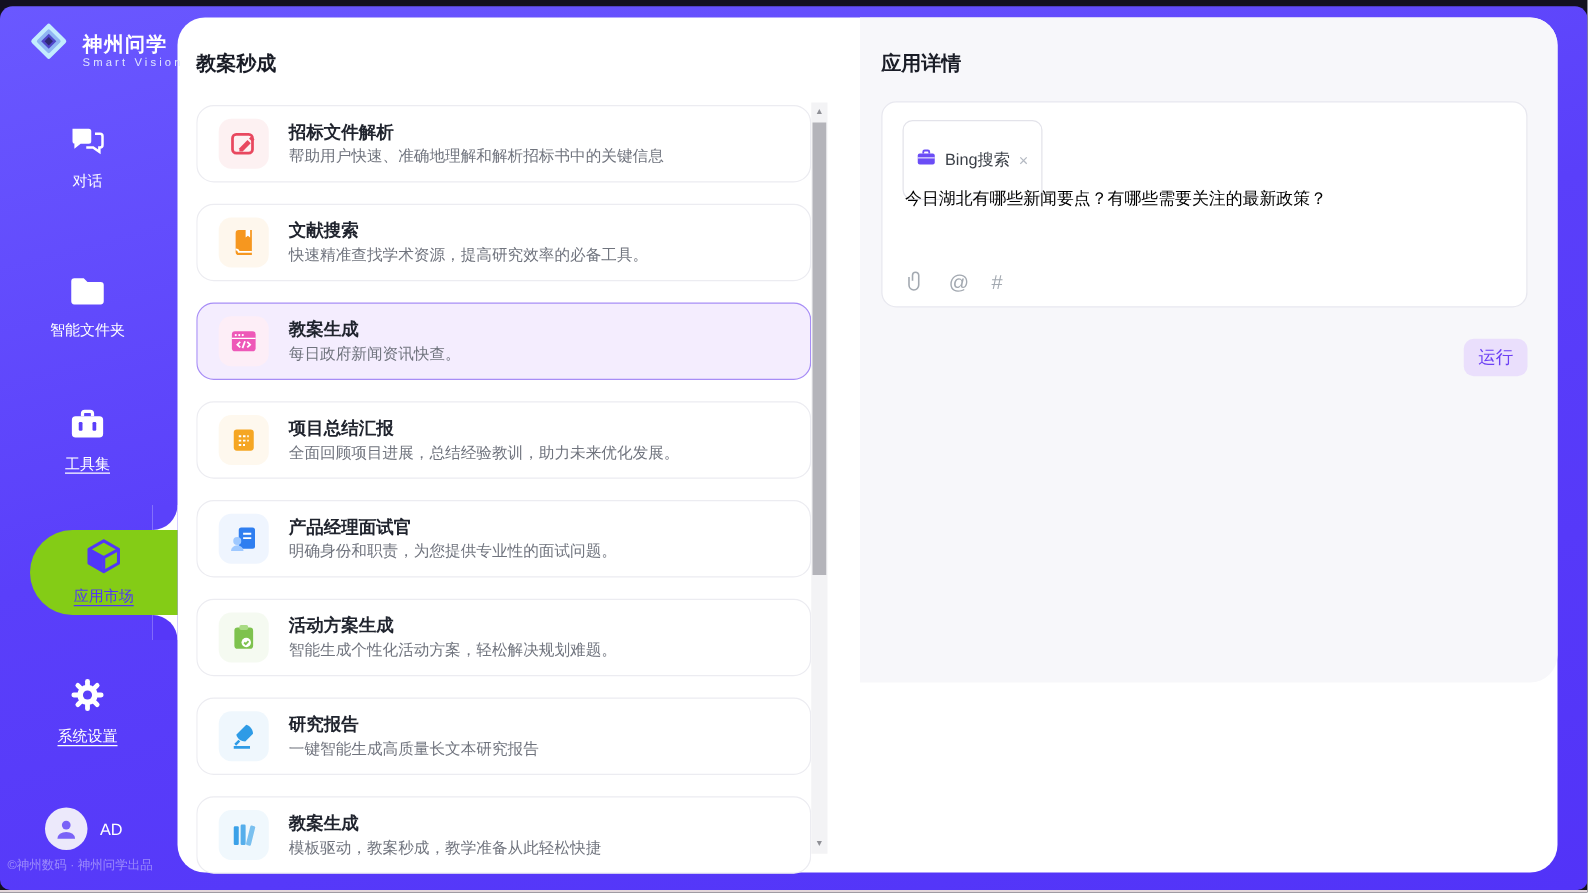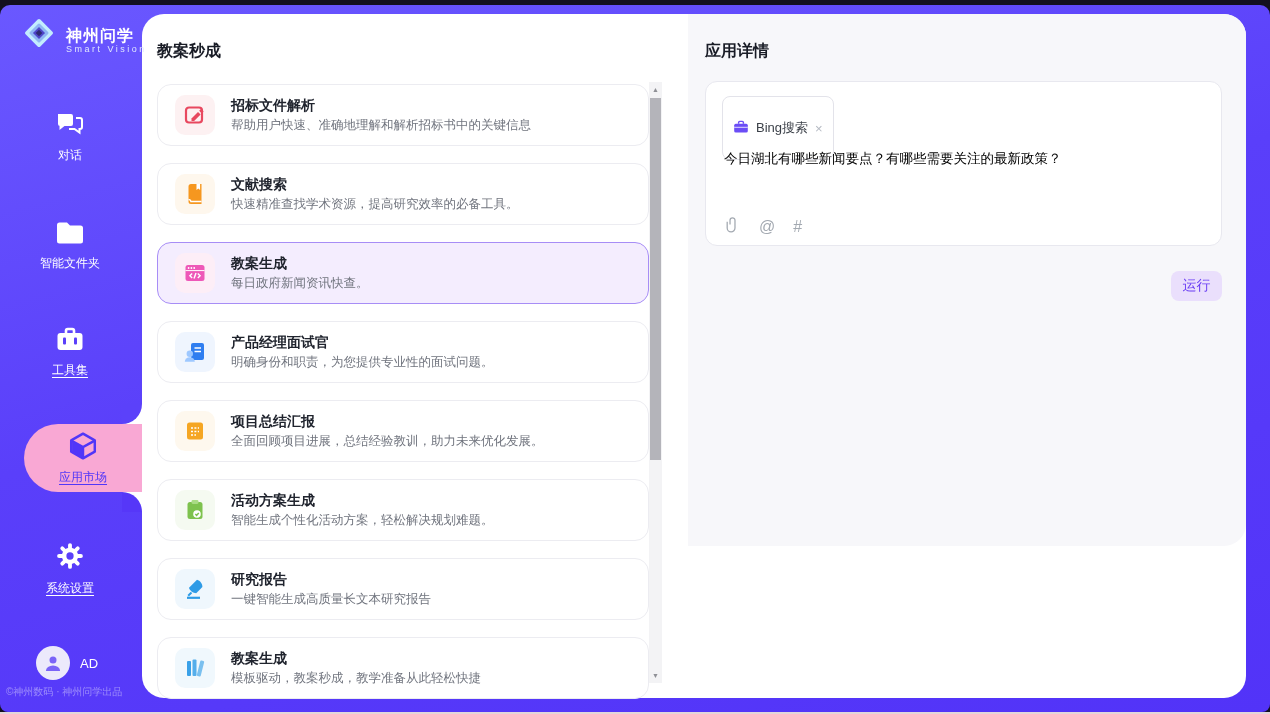--- a/index.html
+++ b/index.html
@@ -10,21 +10,21 @@
          border-radius:10px 10px 8px 8px;}
   .bottom-light{position:absolute;left:0;top:712px;width:100%;height:2px;background:#e3d6da;z-index:5;}
 
   
   .logo{position:absolute;left:20px;top:14px;display:flex;align-items:flex-end;gap:8px;z-index:4;}
   .logo-txt .t1{color:#fff;font-size:16px;font-weight:bold;letter-spacing:1px;line-height:1.1;}
   .logo-txt .t2{color:#dfe6ff;font-size:9px;letter-spacing:2.5px;line-height:1.3;}
   .nav-item{position:absolute;left:0;width:140px;display:flex;flex-direction:column;align-items:center;z-index:4;cursor:pointer;}
   .nav-item .nlabel{margin-top:5px;font-size:12px;color:#fff;}
   .nav-item .nlabel.u{text-decoration:underline;text-underline-offset:3px;}
-  .bubble{position:absolute;left:24px;top:424px;width:118px;height:68px;background:#f9a8d4;
+  .bubble{position:absolute;left:24px;top:424px;width:118px;height:68px;background:#84cc16;
           border-radius:34px 0 0 34px;z-index:3;display:flex;flex-direction:column;align-items:center;justify-content:center;cursor:pointer;}
   .bubble .nlabel{margin-top:4px;font-size:12px;color:#5136f8;text-decoration:underline;text-underline-offset:3px;}
   .corner{position:absolute;left:122px;width:20px;height:20px;background:#fff;z-index:2;}
   .corner-top{top:404px;}
   .corner-top::after{content:'';position:absolute;inset:0;background:#5b41fa;border-bottom-right-radius:20px;}
   .corner-bottom{top:492px;}
   .corner-bottom::after{content:'';position:absolute;inset:0;background:#5637f8;border-top-right-radius:20px;}
   .avatar-row{position:absolute;left:36px;top:646px;display:flex;align-items:center;gap:10px;z-index:4;}
   .avatar{width:34px;height:34px;border-radius:50%;background:#ece9fb;display:flex;align-items:center;justify-content:center;}
   .avatar-name{color:#fff;font-size:13px;}
@@ -80,21 +80,21 @@
           <rect x="17.5" y="17.5" width="5" height="5" fill="#2e2a72"></rect>
         </g>
       </svg>
     </span>
     <span class="logo-txt">
       <div class="t1">神州问学</div>
       <div class="t2">Smart Vision</div>
     </span>
   </div>
 
-  <div class="nav-item" style="top:110px">
+  <div class="nav-item" style="top:99px">
     <span>
       <svg width="30" height="28" viewBox="0 0 30 28">
         <path d="M3 4 h13 a2 2 0 0 1 2 2 v8 a2 2 0 0 1 -2 2 H9.5 L4.5 20 v-4 H5 a2 2 0 0 1 -2 -2 z" fill="#fff"></path>
         <path d="M21 8 h4 a2 2 0 0 1 2 2 v7 a2 2 0 0 1 -2 2 h-0.5 v3.5 L19.5 19 H14" stroke="#fff" stroke-width="2" fill="none"></path>
       </svg>
     </span>
     <span class="nlabel">对话</span>
   </div>
 
   <div class="nav-item" style="top:220px">
@@ -206,47 +206,47 @@
             <line x1="13" y1="12" x2="11" y2="17.5" stroke="#fff" stroke-width="1.4"></line>
           </svg>
         </span>
         <span class="app-meta">
           <div class="app-name">教案生成</div>
           <div class="app-desc">每日政府新闻资讯快查。</div>
         </span>
       </div>
 
       <div class="app-card">
+        <span class="app-ico" style="background:#f5a62314">
+          <svg width="24" height="24" viewBox="0 0 24 24">
+            <rect x="4" y="3.5" width="16" height="17" rx="2.5" fill="#f5a623"></rect>
+            <line x1="8" y1="9" x2="16" y2="9" stroke="#fff" stroke-width="1.5" stroke-dasharray="2 1.4"></line>
+            <line x1="8" y1="12.5" x2="16" y2="12.5" stroke="#fff" stroke-width="1.5" stroke-dasharray="2 1.4"></line>
+            <line x1="8" y1="16" x2="13" y2="16" stroke="#fff" stroke-width="1.5" stroke-dasharray="2 1.4"></line>
+          </svg>
+        </span>
+        <span class="app-meta">
+          <div class="app-name">项目总结汇报</div>
+          <div class="app-desc">全面回顾项目进展，总结经验教训，助力未来优化发展。</div>
+        </span>
+      </div>
+
+      <div class="app-card">
         <span class="app-ico" style="background:#2f7ef014">
           <svg width="24" height="24" viewBox="0 0 24 24">
             <rect x="8" y="3" width="13" height="17" rx="2" fill="#2f7ef0"></rect>
             <line x1="11.5" y1="8" x2="18" y2="8" stroke="#fff" stroke-width="1.5"></line>
             <line x1="11.5" y1="11.5" x2="18" y2="11.5" stroke="#fff" stroke-width="1.5"></line>
             <circle cx="6.8" cy="13.8" r="3.2" fill="#9ec8ff"></circle>
             <path d="M1.8 21.8 a5 4.6 0 0 1 10 0 z" fill="#9ec8ff"></path>
           </svg>
         </span>
         <span class="app-meta">
           <div class="app-name">产品经理面试官</div>
           <div class="app-desc">明确身份和职责，为您提供专业性的面试问题。</div>
-        </span>
-      </div>
-
-      <div class="app-card">
-        <span class="app-ico" style="background:#f5a62314">
-          <svg width="24" height="24" viewBox="0 0 24 24">
-            <rect x="4" y="3.5" width="16" height="17" rx="2.5" fill="#f5a623"></rect>
-            <line x1="8" y1="9" x2="16" y2="9" stroke="#fff" stroke-width="1.5" stroke-dasharray="2 1.4"></line>
-            <line x1="8" y1="12.5" x2="16" y2="12.5" stroke="#fff" stroke-width="1.5" stroke-dasharray="2 1.4"></line>
-            <line x1="8" y1="16" x2="13" y2="16" stroke="#fff" stroke-width="1.5" stroke-dasharray="2 1.4"></line>
-          </svg>
-        </span>
-        <span class="app-meta">
-          <div class="app-name">项目总结汇报</div>
-          <div class="app-desc">全面回顾项目进展，总结经验教训，助力未来优化发展。</div>
         </span>
       </div>
 
       <div class="app-card">
         <span class="app-ico" style="background:#7ec24e14">
           <svg width="24" height="24" viewBox="0 0 24 24">
             <rect x="4.5" y="4" width="15" height="17" rx="2.5" fill="#7ec24e"></rect>
             <rect x="8.5" y="2" width="7" height="4" rx="1.4" fill="#a9db84"></rect>
             <circle cx="14" cy="16" r="3.8" fill="#fff"></circle>
             <path d="M12.3 16 l1.3 1.3 2.2 -2.4" stroke="#7ec24e" stroke-width="1.5" fill="none"></path>

